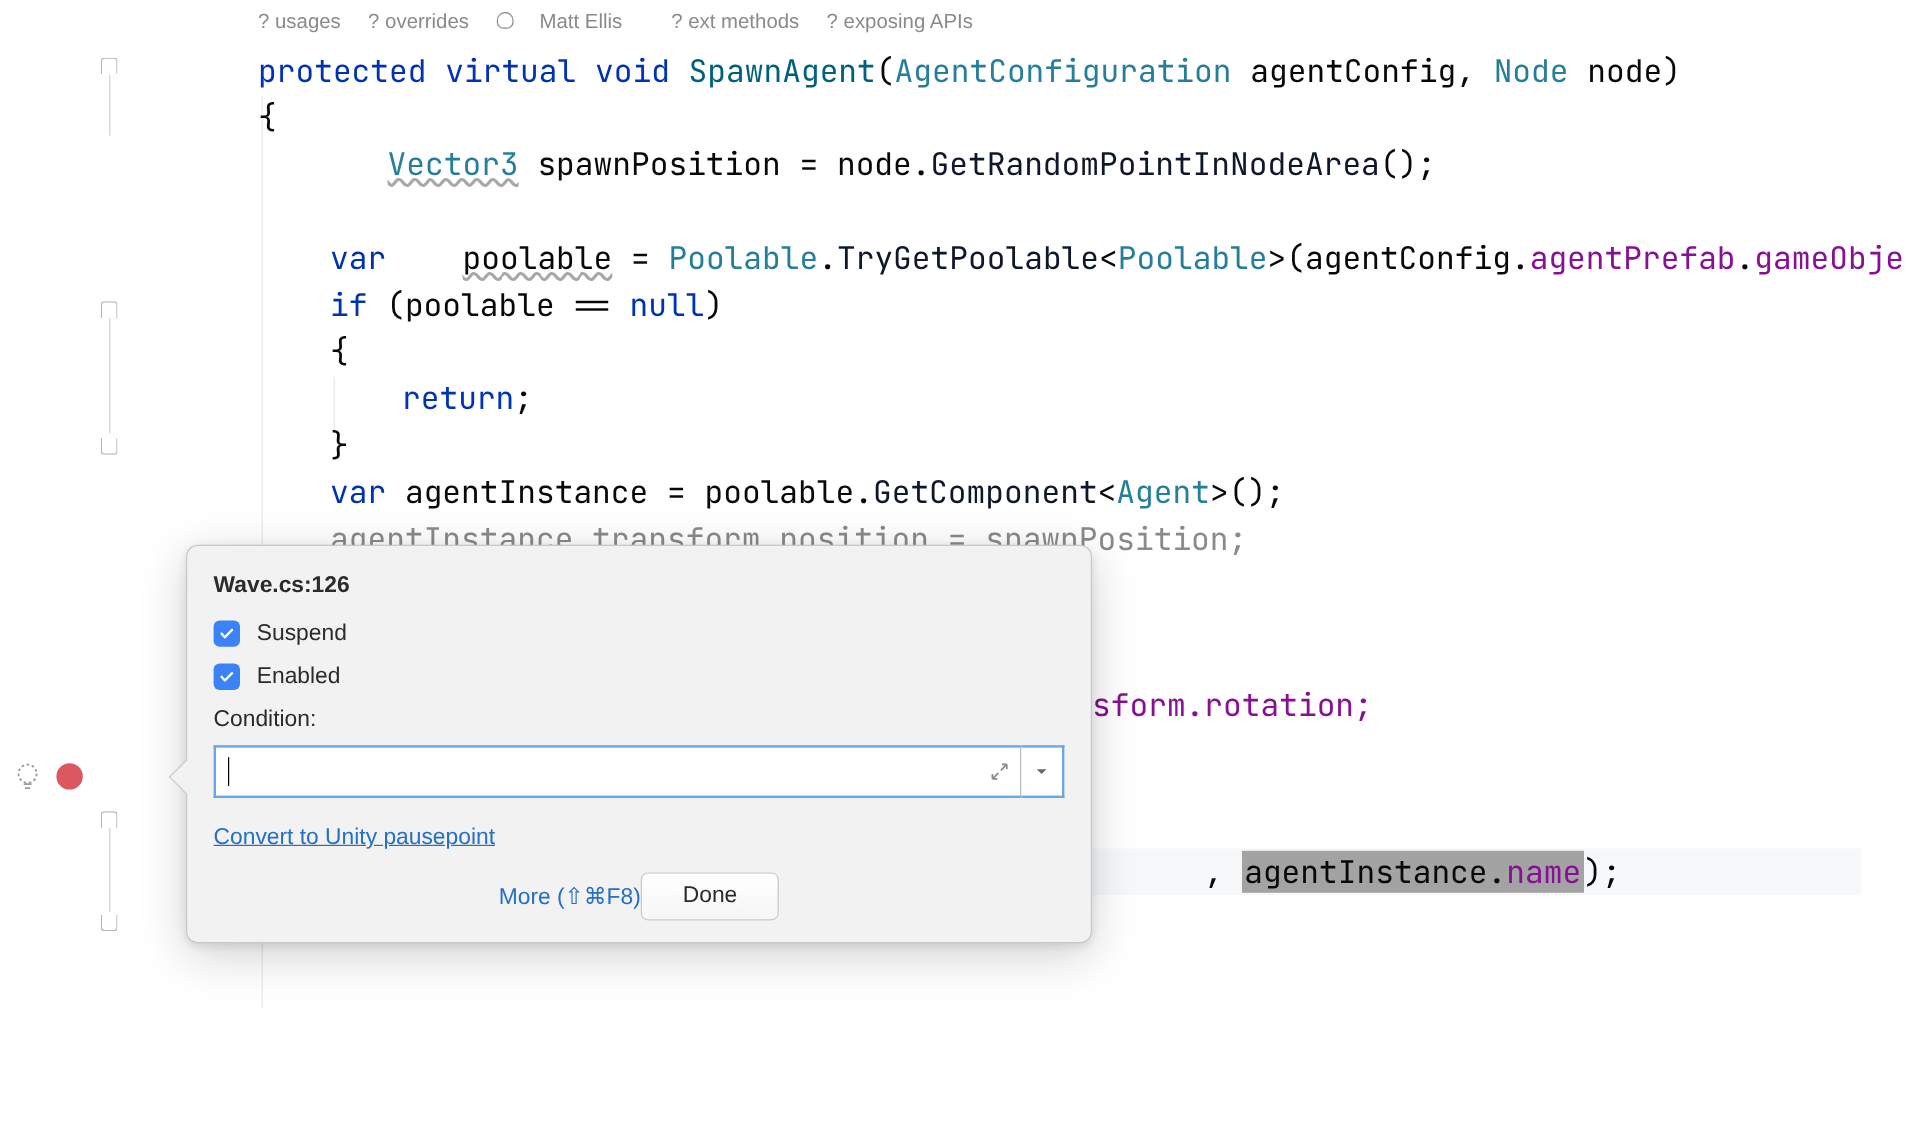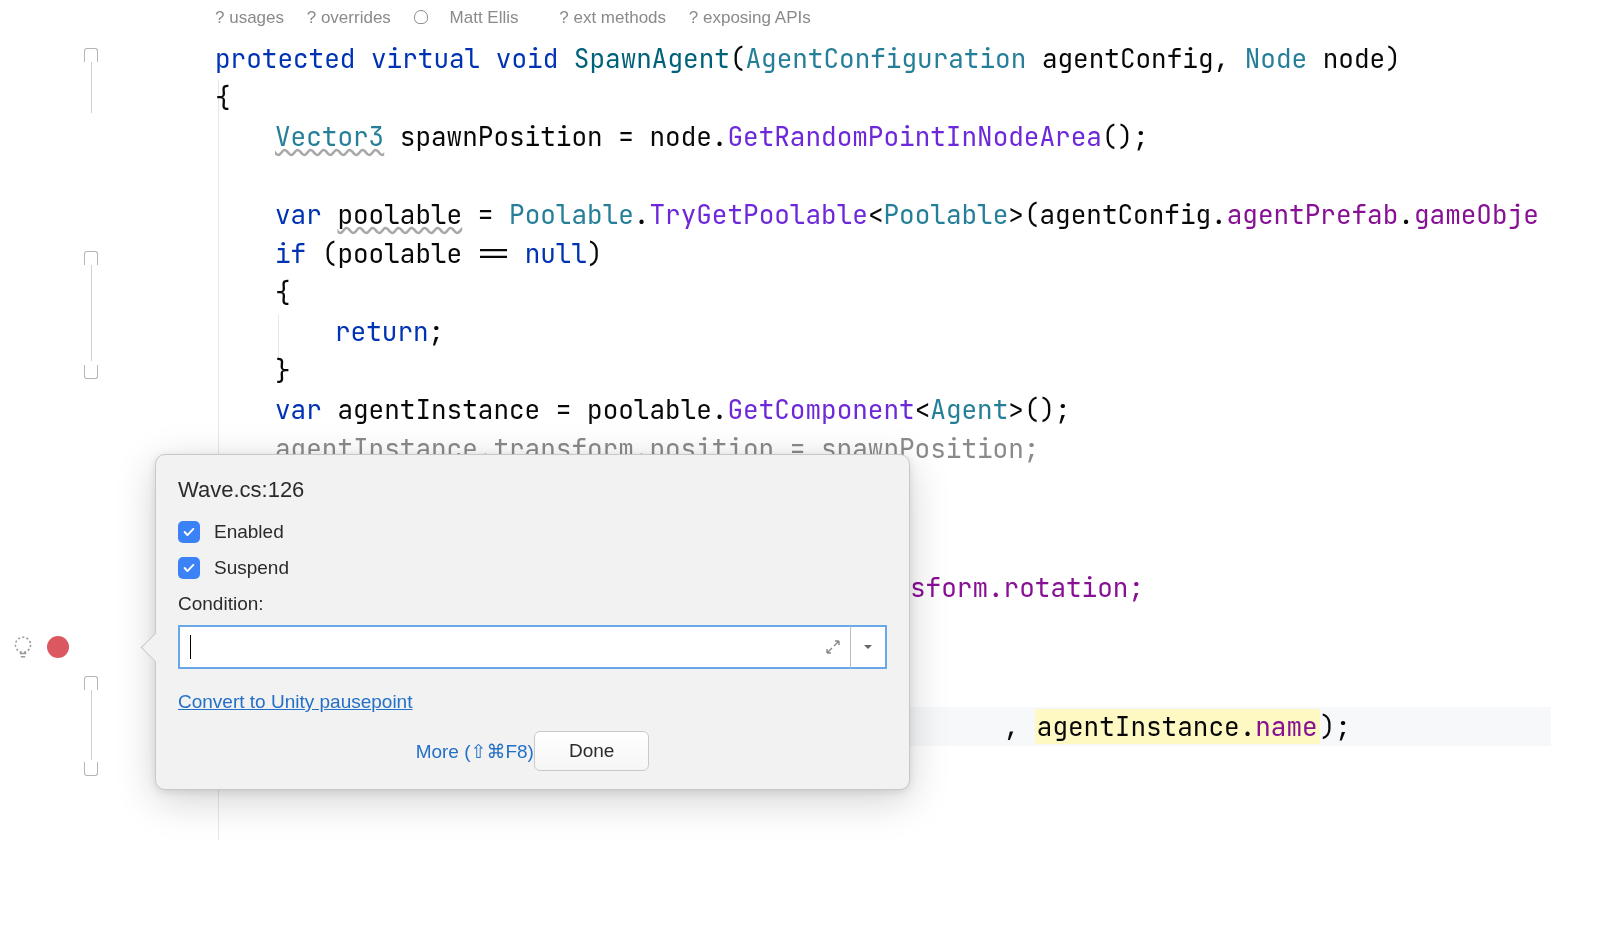--- a/index.html
+++ b/index.html
@@ -60,37 +60,38 @@
     font-size: 26px;
     white-space: pre;
     color: #080808;
     line-height: 39px;
   }
   .kw { color: #0033B3; }
   .type { color: #267F99; }
   .name { color: #00627A; }
   .id { color: #080808; }
   .field { color: #871094; }
-  .method { color: #6d28d9; }
+  .method { color: #0f172a; }
   .param { color: #080808; }
   .op { color: #080808; }
   .gray-squiggle {
     text-decoration: underline wavy #a8a8a8;
     text-decoration-skip-ink: none;
+    margin-left: 48px;
   }
   .highline {
     position: absolute;
     left: -165px;
     right: -200px;
     height: 39px;
     background: #f6f8fa;
     z-index: -1;
   }
   .highlight-pink {
-    background: #fef9c3;
+    background: #a3a3a3;
     padding: 0 2px;
   }
   .gutter-mark {
     position: absolute;
     left: 84px;
     width: 14px;
     height: 14px;
   }
   .gutter-fold {
     border: 1.3px solid #b5b5b5;
@@ -152,22 +153,22 @@
     left: -11px;
     top: 182px;
     width: 20px;
     height: 20px;
     background: #f2f2f2;
     border-left: 1px solid #c8c8c8;
     border-bottom: 1px solid #c8c8c8;
     transform: rotate(45deg);
   }
   .popup-title {
-    font-size: 22px;
-    font-weight: 400;
+    font-size: 19px;
+    font-weight: 700;
     color: #2b2b2b;
     margin-bottom: 18px;
   }
   .popup-check {
     display: flex;
     align-items: center;
     margin-bottom: 14px;
     font-size: 19px;
     color: #2b2b2b;
   }
@@ -328,30 +329,30 @@
 
   <div class="popup">
     <div class="popup-title">Wave.cs:126</div>
 
     <div class="popup-check">
       <div class="checkbox">
         <svg viewBox="0 0 16 16">
             <path d="M3 8l3.2 3.5L13 4.5" stroke="#fff" stroke-width="2.2" fill="none" stroke-linecap="round" stroke-linejoin="round"></path>
           </svg>
       </div>
-      <span>Enabled</span>
+      <span>Suspend</span>
     </div>
 
     <div class="popup-check">
       <div class="checkbox">
         <svg viewBox="0 0 16 16">
             <path d="M3 8l3.2 3.5L13 4.5" stroke="#fff" stroke-width="2.2" fill="none" stroke-linecap="round" stroke-linejoin="round"></path>
           </svg>
       </div>
-      <span>Suspend</span>
+      <span>Enabled</span>
     </div>
 
     <div class="popup-label">Condition:</div>
     <div class="cond-row">
       <div class="cond-input-wrap">
         <input class="cond-input" type="text" value="" style="">
         <div class="caret"></div>
         <svg class="expand-icon" viewBox="0 0 16 16">
             <path d="M2 14L7 9M14 2L9 7M2 14v-4M2 14h4M14 2v4M14 2h-4" stroke="#888" stroke-width="1.4" fill="none"></path>
           </svg>

